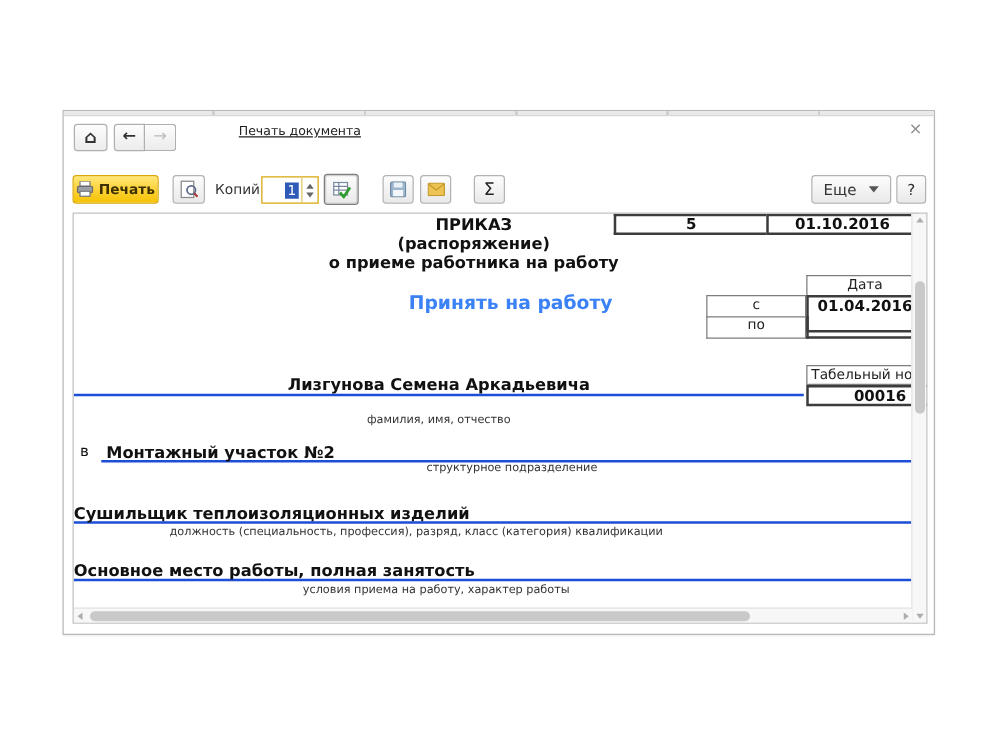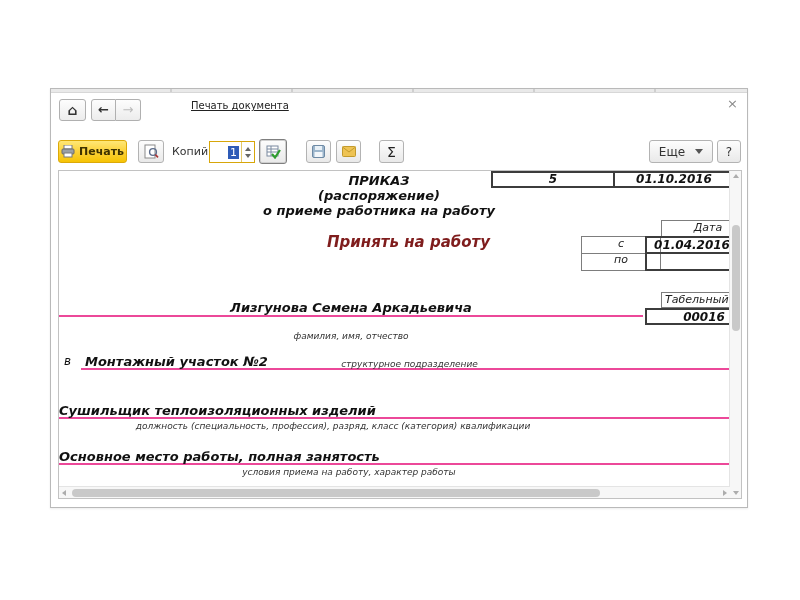--- a/index.html
+++ b/index.html
@@ -53,31 +53,31 @@
   .tablechk-btn { left:208px; width:28px; height:25px; top:50px; border:1px solid #7f7f7f; box-shadow:inset 0 0 0 1px #cfcfcf; }
   .save-btn { left:255px; width:25px; }
   .mail-btn { left:285px; width:25px; }
   .sigma-btn { left:328px; width:25px; font-size:14px; color:#222; }
   .more-btn { right:34px; width:64px; gap:10px; font-size:12px; }
   .dd-arrow { width:0; height:0; border-left:4px solid transparent; border-right:4px solid transparent; border-top:5px solid #555; }
   .help-btn { right:6px; width:24px; font-size:12px; }
   
   .doc {
     position:absolute; left:7px; top:81px; width:684px; height:329px;
-    border:1px solid #c2c2c2; background:#fff; overflow:hidden;font-style:italic;
+    border:1px solid #c2c2c2; background:#fff; overflow:hidden;
   }
   .doc * { position:absolute; }
   .doc .b-strong { border:2px solid #3c3c3c; }
-  .doc .b-light { border:1px solid #7d7d7d;margin-left:16px; }
+  .doc .b-light { border:1px solid #7d7d7d; }
   .cell { text-align:center; overflow:hidden; white-space:nowrap; color:#111; }
   .bold12 { font-weight:bold; font-size:12px; line-height:13px; }
   .t11 { font-size:11px; line-height:13px; color:#222; }
   .doc-title { left:95px; top:2px; width:450px; text-align:center; font-weight:bold; font-size:13px; line-height:15px; color:#111; }
-  .hire { left:268px; top:62px; font-weight:bold; font-size:15px; color:#7f1d1d; }
-  .uline { border-bottom:2px solid #ec4899; }
+  .hire { left:268px; top:62px; font-weight:bold; font-size:15px; color:#3b82f6; }
+  .uline { border-bottom:2px solid #1d4ed8; }
   .caption { font-size:9px; color:#333; text-align:center; white-space:nowrap; overflow:hidden; }
   .fieldtext { font-weight:bold; font-size:13px; color:#111; white-space:nowrap; }
   
   .vscroll { right:0; top:0; width:12px; height:327px; background:#f7f7f7; border-left:1px solid #e4e4e4; }
   .vscroll .thumb { left:2px; top:54px; width:8px; height:106px; background:#c9c9c9; border-radius:4px; }
   .varr-up { left:3px; top:3px; width:0; height:0; border-left:3px solid transparent; border-right:3px solid transparent; border-bottom:4px solid #adadad; }
   .varr-dn { left:3px; bottom:3px; width:0; height:0; border-left:3px solid transparent; border-right:3px solid transparent; border-top:4px solid #adadad; }
   .hscroll { left:0; bottom:0; height:12px; width:671px; background:#f7f7f7; border-top:1px solid #e4e4e4; }
   .hscroll .thumb { top:2px; left:13px; width:528px; height:8px; background:#c9c9c9; border-radius:4px; }
   .harr-l { top:3px; left:3px; width:0; height:0; border-top:3px solid transparent; border-bottom:3px solid transparent; border-right:4px solid #adadad; }
@@ -184,38 +184,38 @@
       <div style="position:static">(распоряжение)</div>
       <div style="position:static">о приеме работника на работу</div>
     </div>
 
     <div class="cell bold12 b-strong" style="left:432px;top:0;width:122px;height:17px;border-right:none;">5</div>
     <div class="cell bold12 b-strong" style="left:554px;top:0;width:122px;height:17px;">01.10.2016</div>
 
     <div class="cell t11 b-light" style="left:586px;top:49px;width:94px;height:16px;border-bottom:none;">Дата</div>
     <div class="cell t11 b-light" style="left:506px;top:65px;width:80px;height:18px;">с</div>
     <div class="cell t11 b-light" style="left:506px;top:82px;width:80px;height:18px;border-top:none;">по</div>
-    <div class="cell bold12 b-strong" style="left:586px;top:65px;width:94px;height:18px;line-height:15px;">01.04.2016</div>
+    <div class="cell bold12 b-strong" style="left:586px;top:65px;width:94px;height:30px;line-height:15px;">01.04.2016</div>
     <div class="cell b-strong" style="left:586px;top:82px;width:94px;height:18px;border-top:none;"></div>
 
     <div class="hire">Принять на работу</div>
 
     <div class="cell t11 b-light" style="left:586px;top:121px;width:94px;height:16px;text-align:left;padding-left:3px;">Табельный номер</div>
     <div class="cell bold12 b-strong" style="left:586px;top:137px;width:118px;height:17px;line-height:14px;">00016</div>
 
     <div class="uline" style="left:0;top:126px;width:584px;height:20px;text-align:center;">
       <span class="fieldtext" style="position:static;">Лизгунова Семена Аркадьевича</span>
     </div>
     <div class="caption" style="left:0;top:160px;width:584px;">фамилия, имя, отчество</div>
 
     <div style="left:5px;top:183px;font-size:12px;color:#111;">в</div>
     <div class="uline" style="left:22px;top:180px;width:657px;height:19px;">
       <span class="fieldtext" style="position:static;padding-left:4px;">Монтажный участок №2</span>
     </div>
-    <div class="caption" style="left:22px;top:188px;width:657px;">структурное подразделение</div>
+    <div class="caption" style="left:22px;top:199px;width:657px;">структурное подразделение</div>
 
     <div class="uline" style="left:0;top:229px;width:679px;height:19px;">
       <span class="fieldtext" style="position:static;">Сушильщик теплоизоляционных изделий</span>
     </div>
     <div class="caption" style="left:0;top:250px;width:548px;">должность (специальность, профессия), разряд, класс (категория) квалификации</div>
 
     <div class="uline" style="left:0;top:275px;width:679px;height:19px;">
       <span class="fieldtext" style="position:static;">Основное место работы, полная занятость</span>
     </div>
     <div class="caption" style="left:0;top:296px;width:580px;">условия приема на работу, характер работы</div>

